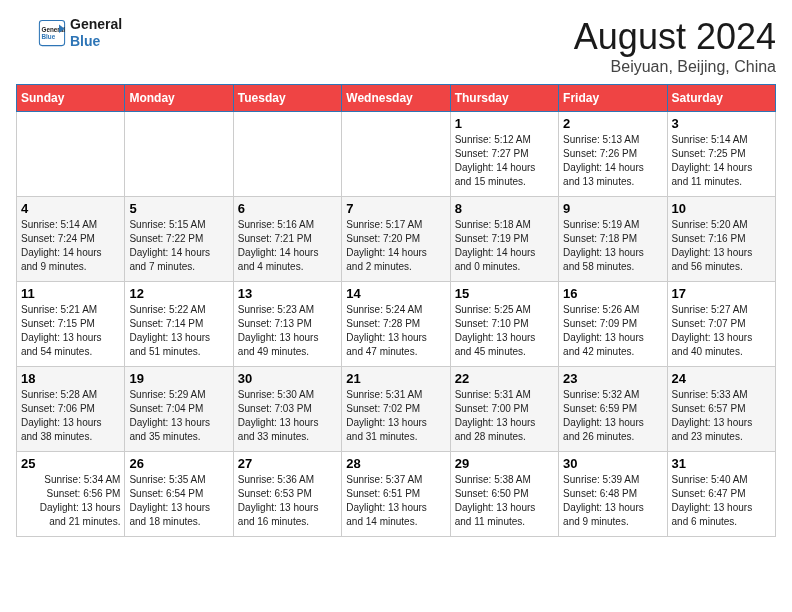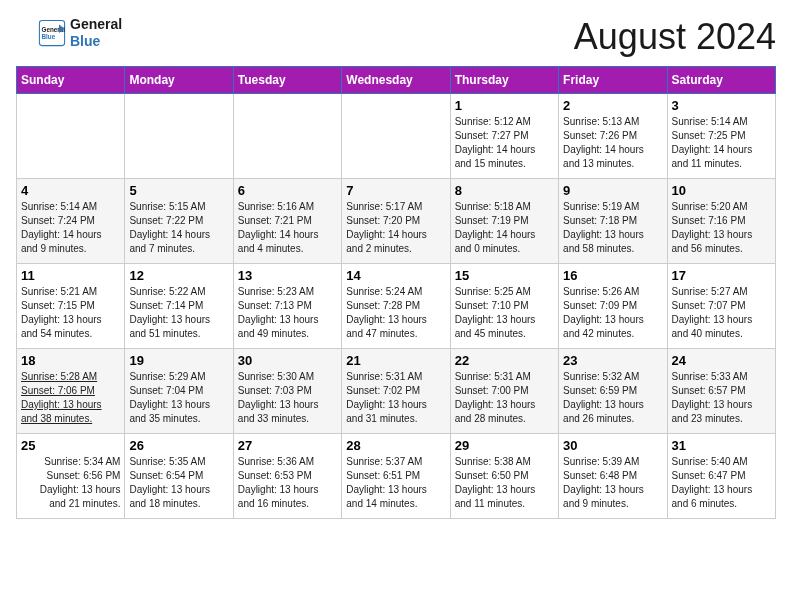--- a/index.html
+++ b/index.html
@@ -37,21 +37,21 @@
     .location-title {
       font-size: 16px;
       color: #444;
     }
     table {
       width: 100%;
       border-collapse: collapse;
       font-size: 10.5px;
     }
     thead tr th {
-      background: #a21caf;
+      background: #ef4444;
       color: #fff;
       padding: 6px 4px;
       text-align: left;
       font-size: 12px;
       border: 1px solid #2E75B6;
     }
     tbody tr td {
       border: 1px solid #ccc;
       vertical-align: top;
       padding: 4px 4px;
@@ -88,20 +88,21 @@
       <text x="5" y="29" font-family="Arial" font-weight="bold" font-size="9" fill="#2E75B6">Blue</text>
       <polygon points="30,8 38,14 30,20" fill="#2E75B6"></polygon>
     </svg>
     <div style="display:flex;flex-direction:column;line-height:1.2">
       <span style="font-size:14px;font-weight:bold;color:#1a1a1a">General</span>
       <span style="font-size:14px;font-weight:bold;color:#2E75B6">Blue</span>
     </div>
   </div>
   <div class="title-block">
     <div class="month-title">August 2024</div>
+    <div class="location-title">Beiyuan, Beijing, China</div>
   </div>
 </div>
 
 <table>
   <thead>
     <tr id="header-row">
         <th>Sunday</th>
         <th>Monday</th>
         <th>Tuesday</th>
         <th>Wednesday</th>
@@ -236,21 +237,21 @@
           <span class="day-num">17</span>
           <div class="day-info" style="white-space: pre-line;">Sunrise: 5:27 AM
 Sunset: 7:07 PM
 Daylight: 13 hours
 and 40 minutes.</div>
         </td>
       </tr>
       <tr>
         <td>
           <span class="day-num">18</span>
-          <div class="day-info" style="white-space: pre-line; text-decoration: underline;">Sunrise: 5:28 AM
+          <div class="day-info" style="white-space: pre-line;">Sunrise: 5:28 AM
 Sunset: 7:06 PM
 Daylight: 13 hours
 and 38 minutes.</div>
         </td>
         <td>
           <span class="day-num">19</span>
           <div class="day-info" style="white-space: pre-line;">Sunrise: 5:29 AM
 Sunset: 7:04 PM
 Daylight: 13 hours
 and 35 minutes.</div>

